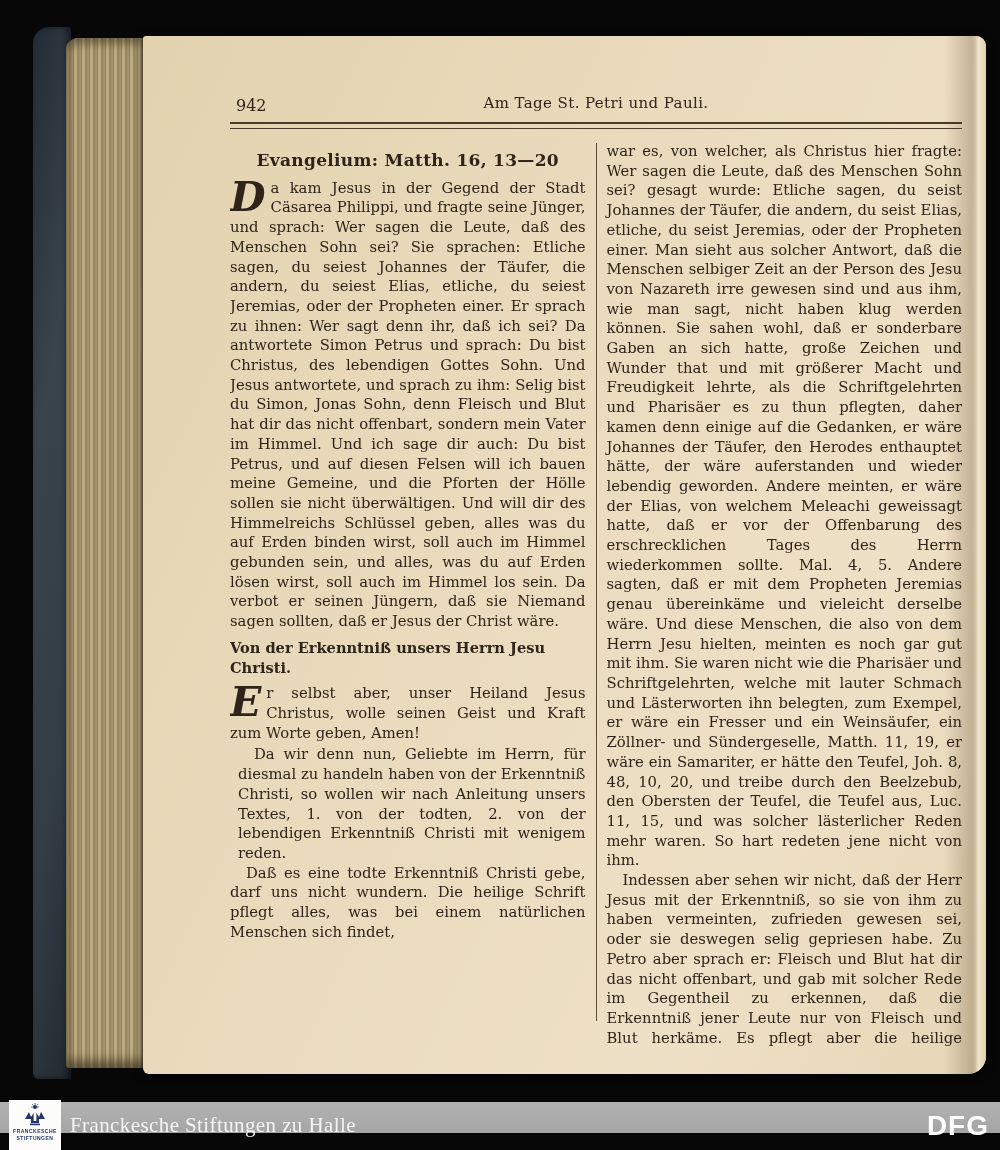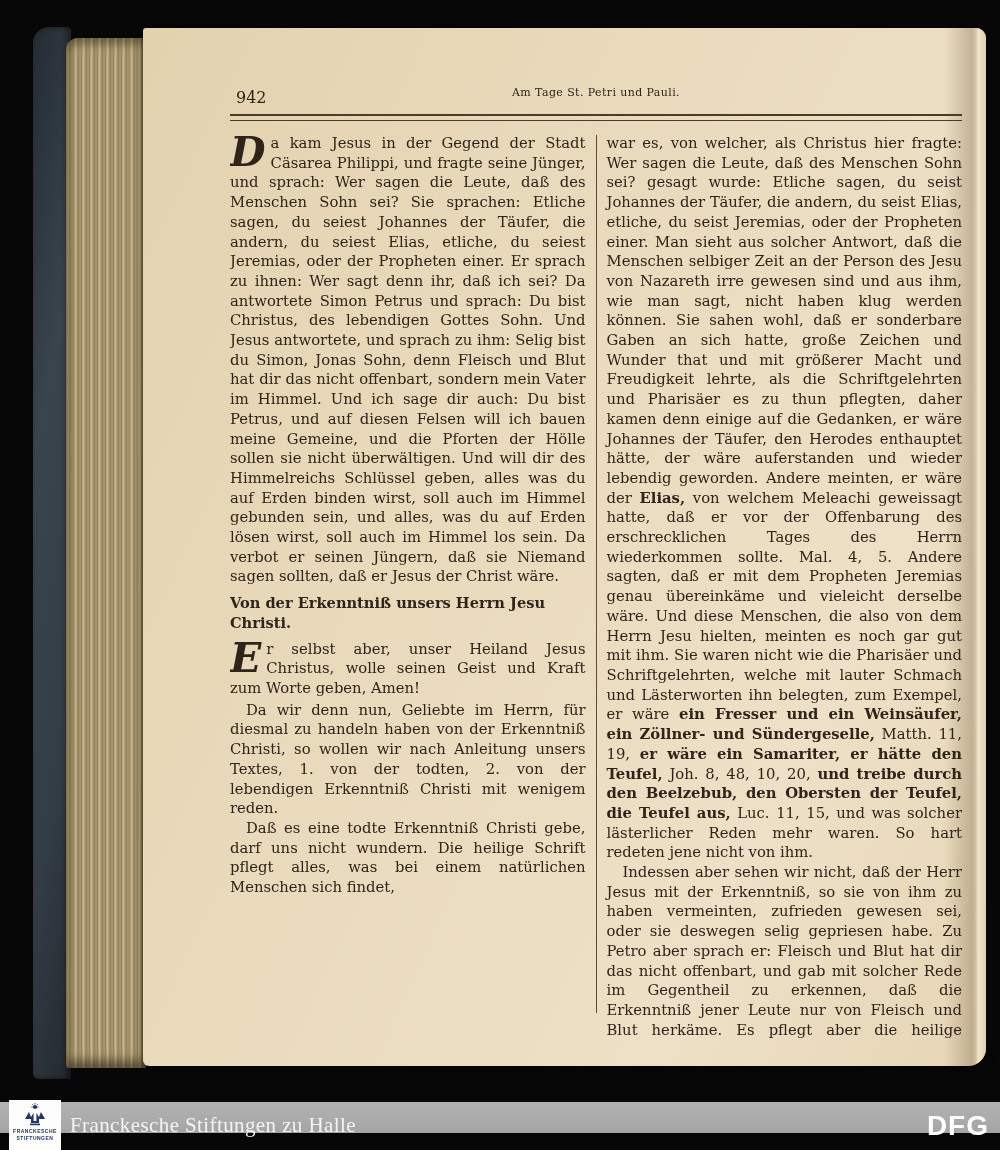--- a/index.html
+++ b/index.html
@@ -17,60 +17,60 @@
     box-shadow:inset -4px 0 6px rgba(0,0,0,.5);
   }
   .pages-edge{
     position:absolute;left:66px;top:38px;width:80px;height:1030px;
     background:repeating-linear-gradient(90deg,
       #b1a078 0px,#c7b388 2px,#8f7f5a 4px,#a99871 6px,#93815c 8px);
     border-radius:12px 0 0 4px;
     box-shadow:inset 0 6px 8px rgba(40,30,10,.45), inset 0 -8px 10px rgba(30,20,5,.5);
   }
   .page{
-    position:absolute;left:143px;top:28px;width:843px;height:1038px;
+    position:absolute;left:143px;top:36px;width:843px;height:1038px;
     background:linear-gradient(115deg,#e2d2ae 0%,#e9dabc 38%,#eee0c6 75%,#e6d6b6 100%);
     border-radius:3px 10px 18px 6px;
     box-shadow:0 2px 8px rgba(0,0,0,.6);
   }
   .gutter{
     position:absolute;right:0;top:0;width:42px;height:100%;
     border-radius:0 10px 18px 0;
     background:linear-gradient(90deg,
       rgba(0,0,0,0) 0%, rgba(109,87,55,.32) 66%, rgba(70,52,28,.18) 74%,
       rgba(240,229,203,.95) 82%, rgba(222,207,172,.95) 100%);
   }
   
   .content{
     position:absolute;left:87px;right:24px;top:58px;
     color:#2e241a;
   }
   .pagehead{position:relative;height:24px;}
   .pagenum{position:absolute;left:6px;top:2px;font-size:16px;}
-  .pagetitle{display:block;text-align:center;font-size:11px;letter-spacing:.4px;}
+  .pagetitle{display:block;text-align:center;font-size:15px;letter-spacing:.4px;}
   .rule{
     margin-top:4px;height:4px;
     border-top:2px solid #41352575;border-bottom:1px solid #413525a8;
     border-top-color:#4a3c28;border-bottom-color:#4a3c28;
   }
   .cols{display:flex;margin-top:12px;max-height:908px;overflow:hidden;}
   .col{width:356px;font-size:14.8px;line-height:19.7px;text-align:justify;}
   .divider{width:1px;background:#5a4a33;margin:2px 10px 28px 10px;}
   p{margin:0;}
   p.indent{text-indent:16px;}
   p.noindent{text-indent:0;}
   h3.gospel-h{font-size:17px;font-weight:bold;text-align:center;margin:10px 0 7px;letter-spacing:.3px;}
   h4.sermon-h{font-size:14.6px;font-weight:bold;text-align:left;margin:7px 0 6px;}
   .note{font-size:13.4px;line-height:17.4px;text-indent:14px;margin-top:6px;}
   .dropcap{
     float:left;font-size:41px;line-height:34px;font-weight:bold;
     padding:2px 5px 0 0;font-style:italic;
   }
-  .b{font-weight:bold;}
-  .mt{margin-top:2px;}
+  .b{font-weight:normal;}
+  .mt{margin-top:2px;margin-left:8px;}
   
   .bar{
     position:absolute;left:0;right:0;top:1102px;height:31px;
     background:linear-gradient(#b2b2b2,#a5a5a5);
   }
   .logo-box{
     position:absolute;left:9px;top:-2px;width:52px;height:50px;
     background:#fcfcfa;display:flex;flex-direction:column;align-items:center;justify-content:flex-start;
     padding-top:2px;box-sizing:border-box;
   }
@@ -102,20 +102,21 @@
     <div class="content">
       <div class="pagehead">
         <span class="pagenum">942</span>
         <span class="pagetitle">Am Tage St. Petri und Pauli.</span>
       </div>
       <div class="rule"></div>
 
       <div class="cols">
 
         <div class="col">
+          <h3 class="gospel-h">Evangelium: Matth. 16, 13—20</h3>
           <p class="noindent"><span class="dropcap">D</span><span>a kam Jesus in der Gegend der Stadt Cäsarea Philippi, und fragte seine Jünger, und sprach: Wer sagen die Leute, daß des Menschen Sohn sei? Sie sprachen: Etliche sagen, du seiest Johannes der Täufer, die andern, du seiest Elias, etliche, du seiest Jeremias, oder der Propheten einer. Er sprach zu ihnen: Wer sagt denn ihr, daß ich sei? Da antwortete Simon Petrus und sprach: Du bist Christus, des lebendigen Gottes Sohn. Und Jesus antwortete, und sprach zu ihm: Selig bist du Simon, Jonas Sohn, denn Fleisch und Blut hat dir das nicht offenbart, sondern mein Vater im Himmel. Und ich sage dir auch: Du bist Petrus, und auf diesen Felsen will ich bauen meine Gemeine, und die Pforten der Hölle sollen sie nicht überwältigen. Und will dir des Himmelreichs Schlüssel geben, alles was du auf Erden binden wirst, soll auch im Himmel gebunden sein, und alles, was du auf Erden lösen wirst, soll auch im Himmel los sein. Da verbot er seinen Jüngern, daß sie Niemand sagen sollten, daß er Jesus der Christ wäre.</span></p>
           <h4 class="sermon-h">Von der Erkenntniß unsers Herrn Jesu Christi.</h4>
           <p class="noindent"><span class="dropcap">E</span><span>r selbst aber, unser Heiland Jesus Christus, wolle seinen Geist und Kraft zum Worte geben, Amen!</span></p>
           <p class="indent mt">Da wir denn nun, Geliebte im Herrn, für diesmal zu handeln haben von der Erkenntniß Christi, so wollen wir nach Anleitung unsers Textes, 1. von der todten, 2. von der lebendigen Erkenntniß Christi mit wenigem reden.</p>
           <p class="indent"><span>Daß es eine todte Erkenntniß Christi gebe, darf uns nicht wundern. Die heilige Schrift pflegt alles, was bei einem natürlichen Menschen sich findet, </span></p>
         </div>
 
         <div class="divider"></div>
 
         <div class="col">

